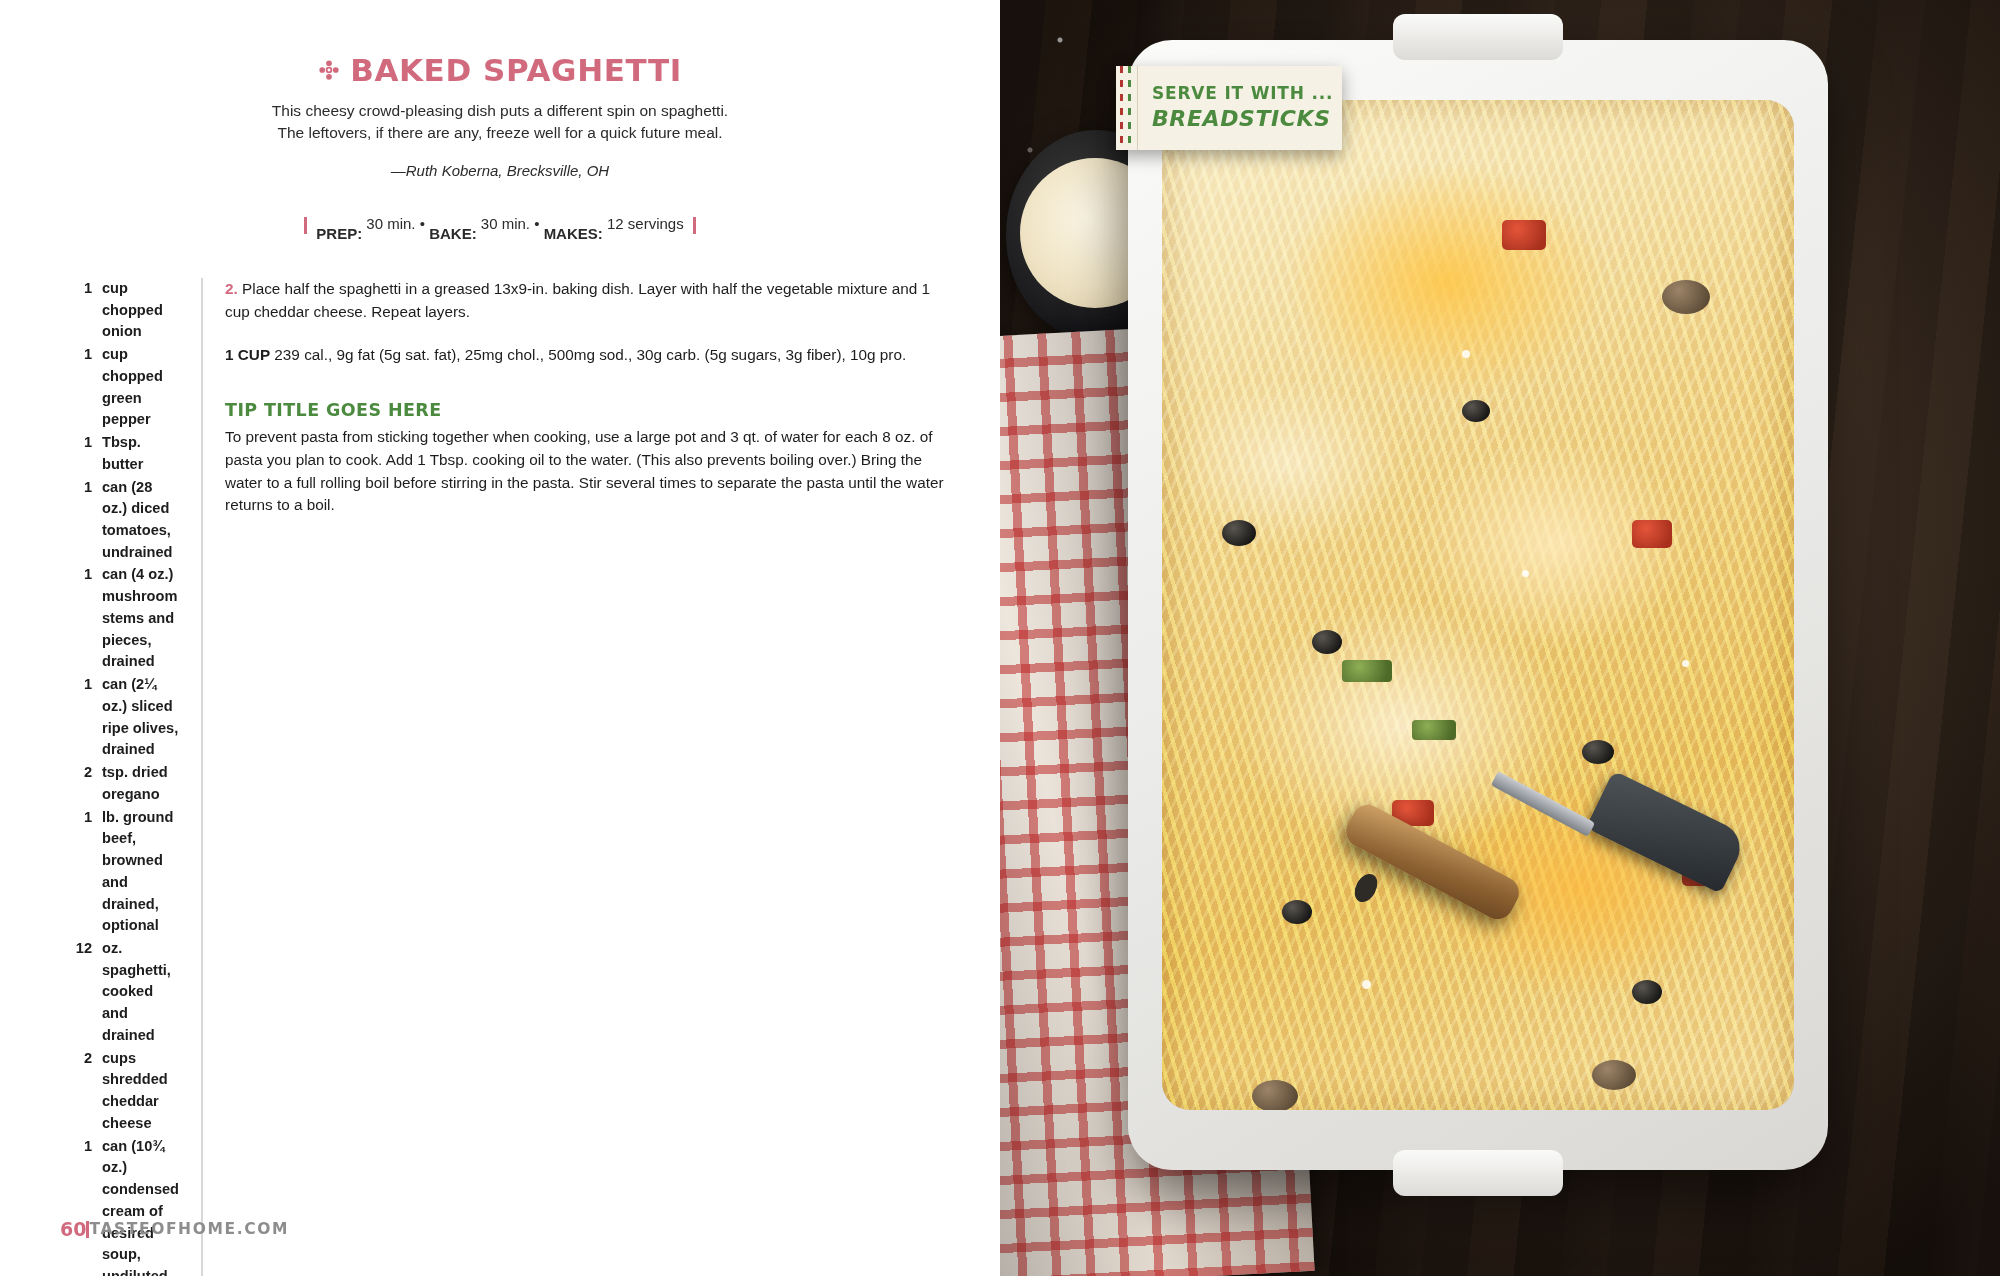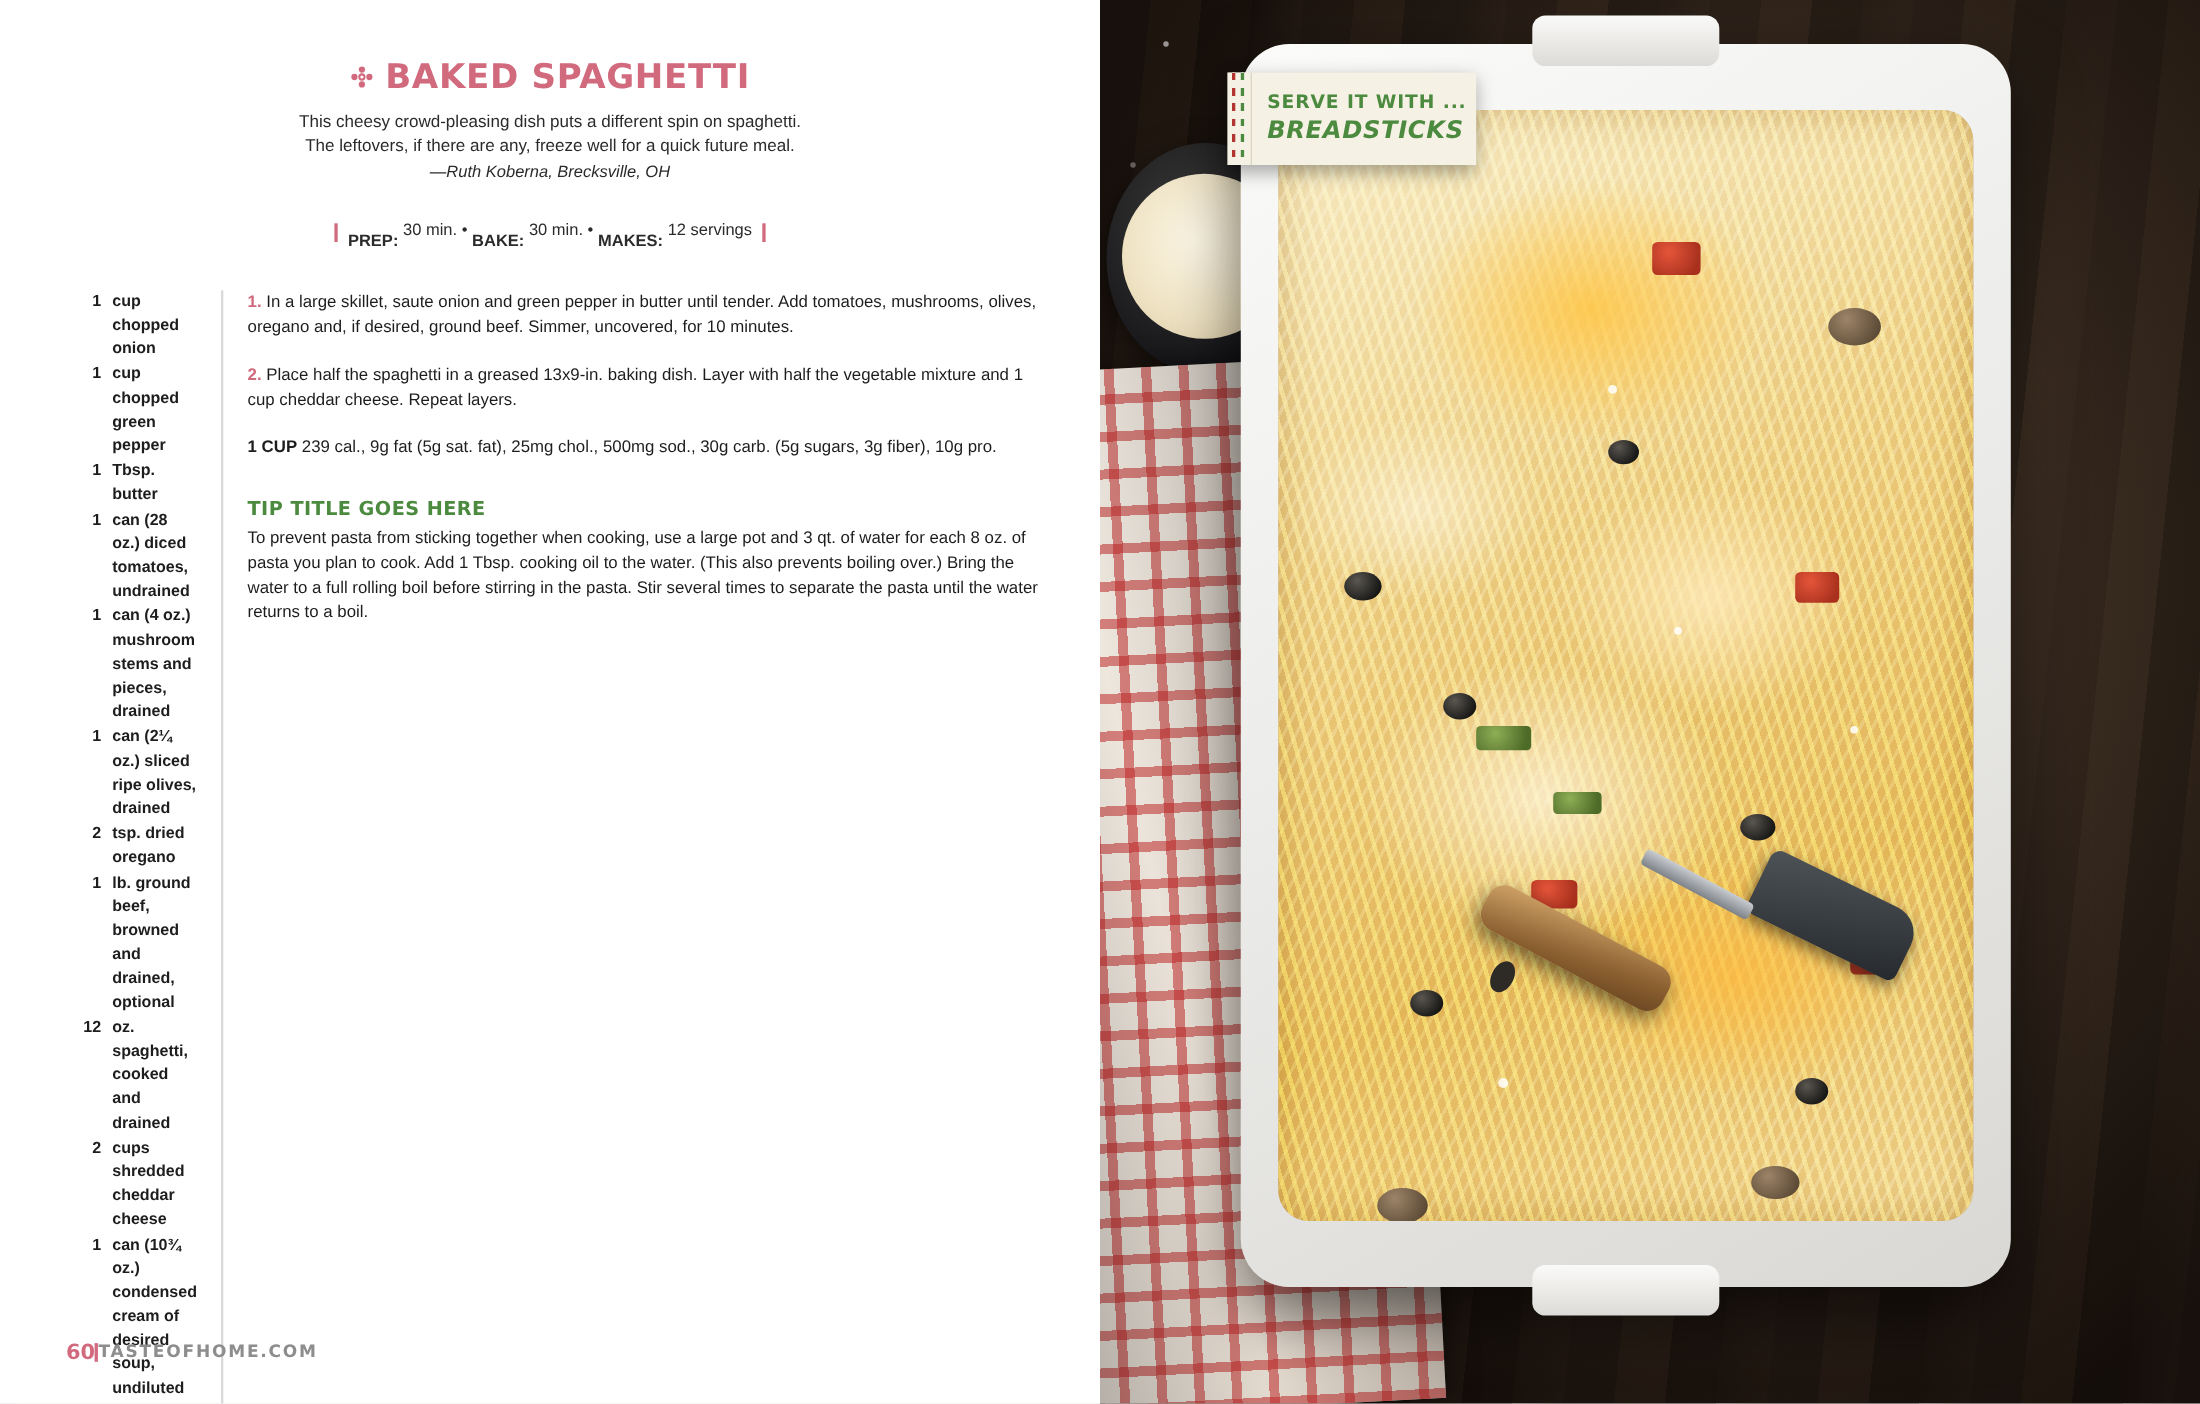--- a/index.html
+++ b/index.html
@@ -49,21 +49,21 @@
     text-transform: uppercase;
   }
   .blurb {
     margin-top: 12px;
     font-size: 15.5px;
     line-height: 1.45;
     color: #2b2b2b;
     text-align: center;
   }
   .byline {
-    margin-top: 3px;
+    margin-top: 17px;
     font-size: 15px;
     font-style: italic;
     color: #2b2b2b;
   }
 
   .meta-line {
     margin-top: 26px;
     font-size: 15px;
     color: #2b2b2b;
     display: flex;
@@ -456,24 +456,20 @@
             <span class="ing-txt">can (10¾ oz.) condensed cream of desired soup, undiluted</span>
           </div>
         <div class="ing">
             <span class="ing-amt">¼</span>
             <span class="ing-txt">cup water</span>
           </div>
 
       </div>
 
       <div class="directions">
-        <p class="step">
-          <span class="step-num">1.</span>
-          <span>In a large skillet, saute onion and green pepper in butter until tender. Add tomatoes, mushrooms, olives, oregano and, if desired, ground beef. Simmer, uncovered, for 10 minutes.</span>
-        </p>
         <p class="step">
           <span class="step-num">2.</span>
           <span>Place half the spaghetti in a greased 13x9-in. baking dish. Layer with half the vegetable mixture and 1 cup cheddar cheese. Repeat layers.</span>
         </p>
 
         <p class="nutrition">
           <b>1 CUP</b>
           <span>239 cal., 9g fat (5g sat. fat), 25mg chol., 500mg sod., 30g carb. (5g sugars, 3g fiber), 10g pro.</span>
         </p>
 

